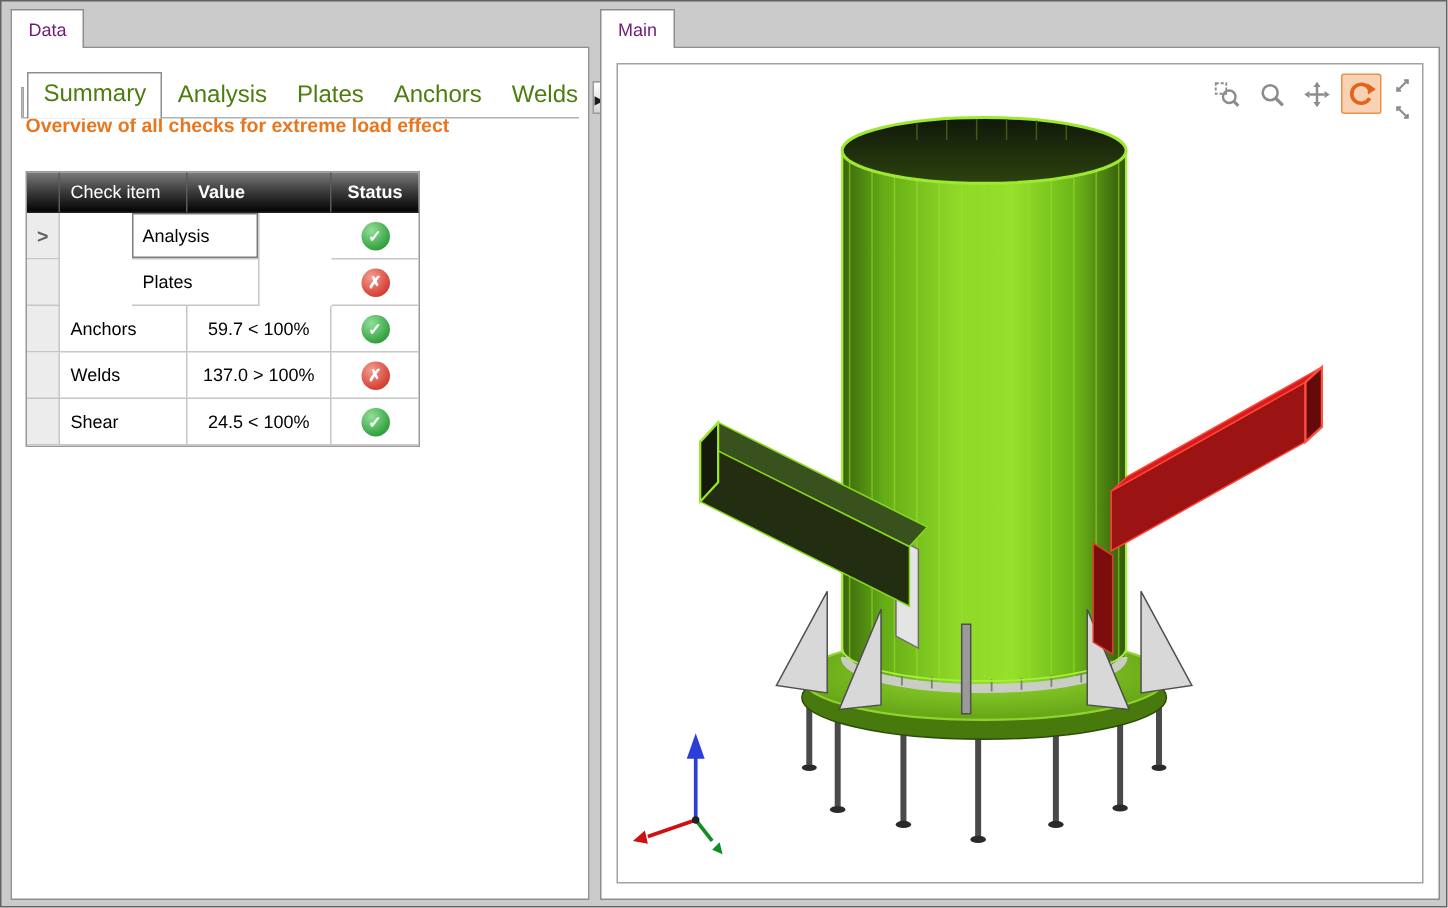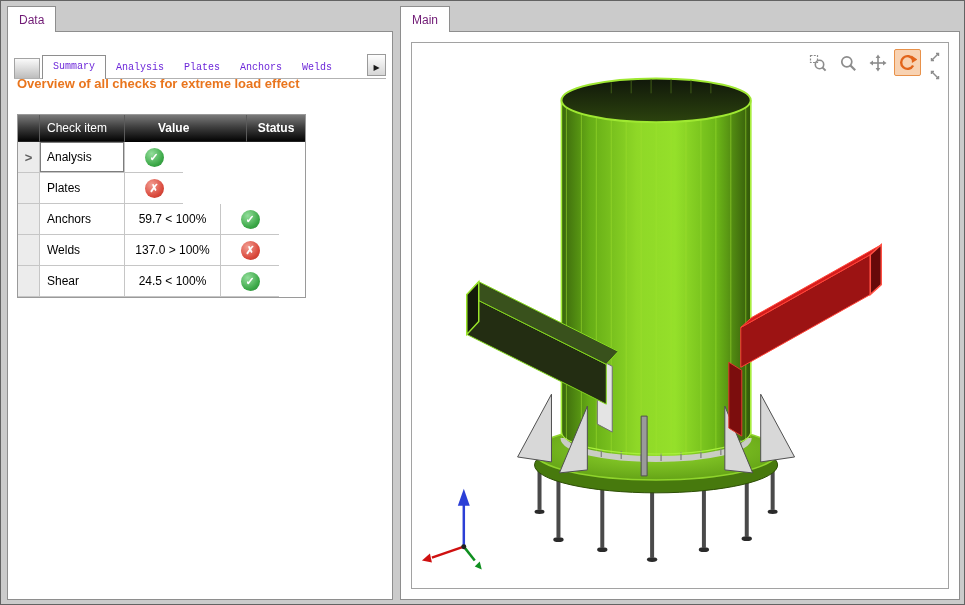--- a/index.html
+++ b/index.html
@@ -17,43 +17,43 @@
   
   .panel { position:absolute; top:30px; background:#fff; border:1px solid #8e8e8e; z-index:1; }
   .left-panel  { left:6px;  width:386px; height:569px; }
   .right-panel { left:399px; width:560px; height:569px; }
 
   
   .tabstrip { position:absolute; left:6px; right:6px; top:20px; height:27px;
               display:flex; align-items:flex-end; border-bottom:1px solid #b2b2b2; }
   .tab-stub { width:26px; height:20px; margin:0 2px 0 0;
               background:linear-gradient(#fafafa,#bdbdbd); border:1px solid #a3a3a3; border-bottom:none; }
-  .inner-tab { padding:5px 10px 5px 10px; font-size:10px; color:#6d28d9; position:relative;font-family:Liberation Mono, monospace; }
+  .inner-tab { padding:5px 10px 5px 10px; font-size:16px; color:#4d7c0f; position:relative; }
   .inner-tab.active { background:#fff; border:1px solid #8e8e8e; border-bottom:none;
                       margin-bottom:-1px; padding-bottom:7px; z-index:2; }
   .tab-scroll { margin-left:auto; width:19px; height:22px; margin-bottom:2px;
                 background:linear-gradient(#fefefe,#d6d6d6); border:1px solid #9a9a9a;
                 display:flex; align-items:center; justify-content:center; }
   .tab-scroll .arr::after { content:"▶"; font-size:8px; color:#1a1a1a; }
 
   .heading { position:absolute; left:9px; top:44px; font-size:13px; font-weight:bold; color:#e9751d; }
 
   
   .grid { position:absolute; left:9px; top:82px; border:1px solid #9a9a9a; background:#fff; }
-  .g-row { display:flex; height:31px; }
+  .g-row { display:flex; height:31px;justify-content:space-between; }
   .g-row.g-head { height:27px; background:linear-gradient(180deg,#7a7a7a 0%,#3e3e3e 45%,#000 100%); color:#fff; }
   .c { display:flex; align-items:center; border-right:1px solid #c6c6c6; border-bottom:1px solid #c6c6c6; font-size:12px; }
   .g-head .c { border-right:1px solid #5a5a5a; border-bottom:1px solid #222; }
   .c.sel  { width:22px; justify-content:center; background:#ececec; }
   .g-head .c.sel { background:transparent; }
   .c.item { width:85px; padding-left:7px; }
   .c.val  { width:96px; justify-content:center; }
   .c.stat { width:58px; justify-content:center; border-right:none; }
   .g-head .c.item { font-weight:normal; }
-  .g-head .c.val  { font-weight:bold; justify-content:flex-start; padding-left:7px;margin-left:26px; }
+  .g-head .c.val  { font-weight:bold; justify-content:flex-start; padding-left:7px; }
   .g-head .c.stat { font-weight:bold; justify-content:center; }
   .g-row.selected .c.sel::after { content:">"; color:#5f5f5f; font-weight:bold; font-size:13px; }
   .g-row.selected .c.item { box-shadow:inset 0 0 0 1px #7d7d7d; }
 
   .status-icon { width:19px; height:19px; border-radius:50%; display:flex; align-items:center;
                  justify-content:center; color:#fff; font-size:11px; font-weight:bold; }
   .c.stat[data-state="pass"] .status-icon { background:radial-gradient(circle at 35% 30%, #93de9b, #3aa746 65%, #2a8336); }
   .c.stat[data-state="pass"] .status-icon::after { content:"✓"; }
   .c.stat[data-state="fail"] .status-icon { background:radial-gradient(circle at 35% 30%, #f29d92, #d9473a 65%, #ae3328); }
   .c.stat[data-state="fail"] .status-icon::after { content:"✗"; }

